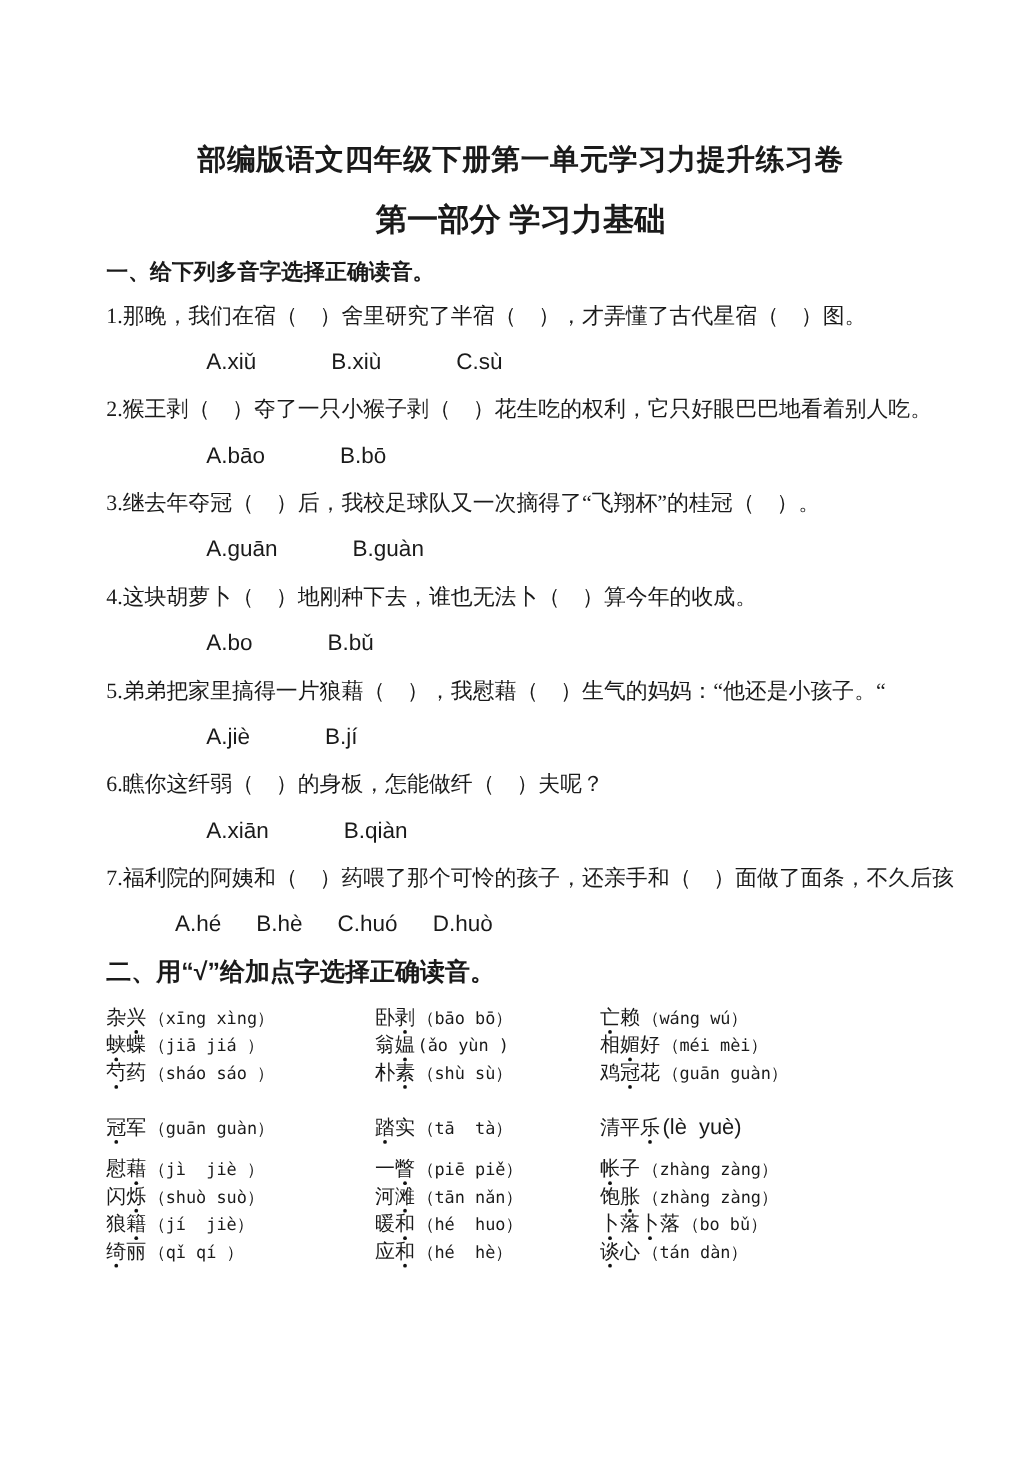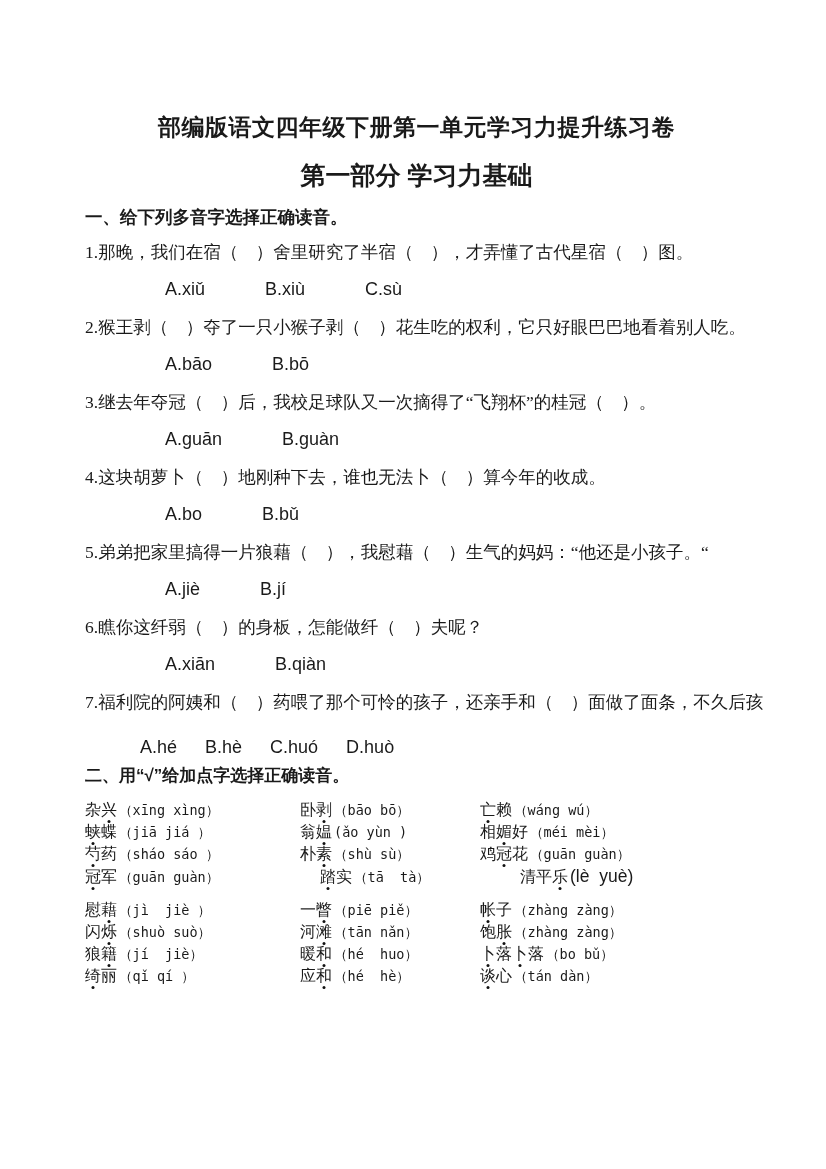--- a/index.html
+++ b/index.html
@@ -10,40 +10,40 @@
   }
   .page{padding:112px 78px 0 85px;box-sizing:border-box;}
   .doc-title{
     font-size:23px;font-weight:700;text-align:center;
     margin:0 0 9px 0;letter-spacing:0.5px;
   }
   .part-heading{
     font-size:25px;font-weight:700;text-align:center;margin:16px 0 13px 0;
   }
   .sec-head{font-size:17.5px;font-weight:700;margin:0 0 4px 0;}
-  .sec-head-2{font-size:17px;font-weight:700;margin:6px 0 12px 0;}
+  .sec-head-2{font-size:20px;font-weight:700;margin:6px 0 12px 0;}
   .q-line{
     height:37.5px;display:flex;align-items:center;
     font-size:17.5px;font-family:"Liberation Serif",serif;
     white-space:pre;
   }
   .q-cont{margin-top:18px;}
   .opt-row{
     height:37.5px;display:flex;align-items:center;
     padding-left:80px;font-size:18px;font-family:"Liberation Sans",sans-serif;
   }
   .opt{margin-right:60px;}
-  .opt-row-tight{padding-left:55px;align-items:flex-end;}
+  .opt-row-tight{padding-left:55px;}
   .opt-row-tight .opt{margin-right:28px;}
   .wgrid{margin-top:12px;}
   .wrow{
     display:grid;grid-template-columns:215px 180px 1fr;
     height:22px;align-items:center;
   }
-  .wrow.gap-sm{margin-top:1px;gap:20px;}
+  .wrow.gap-sm{margin-top:22px;}
   .wrow.gap-md{margin-top:11px;}
   .wcell{white-space:pre;font-size:16px;font-family:"Liberation Serif",serif;}
   .pinyin{font-family:"DejaVu Sans Mono",monospace;font-size:13.5px;margin-left:2px;}
   .pinyin-big{font-family:"Liberation Sans",sans-serif;font-size:17.5px;}
   .dc{position:relative;display:inline-block;}
   .dc::after{
     content:"";position:absolute;left:50%;bottom:-2px;transform:translateX(-50%);
     width:3px;height:3px;border-radius:50%;background:#111;
   }
 </style>

